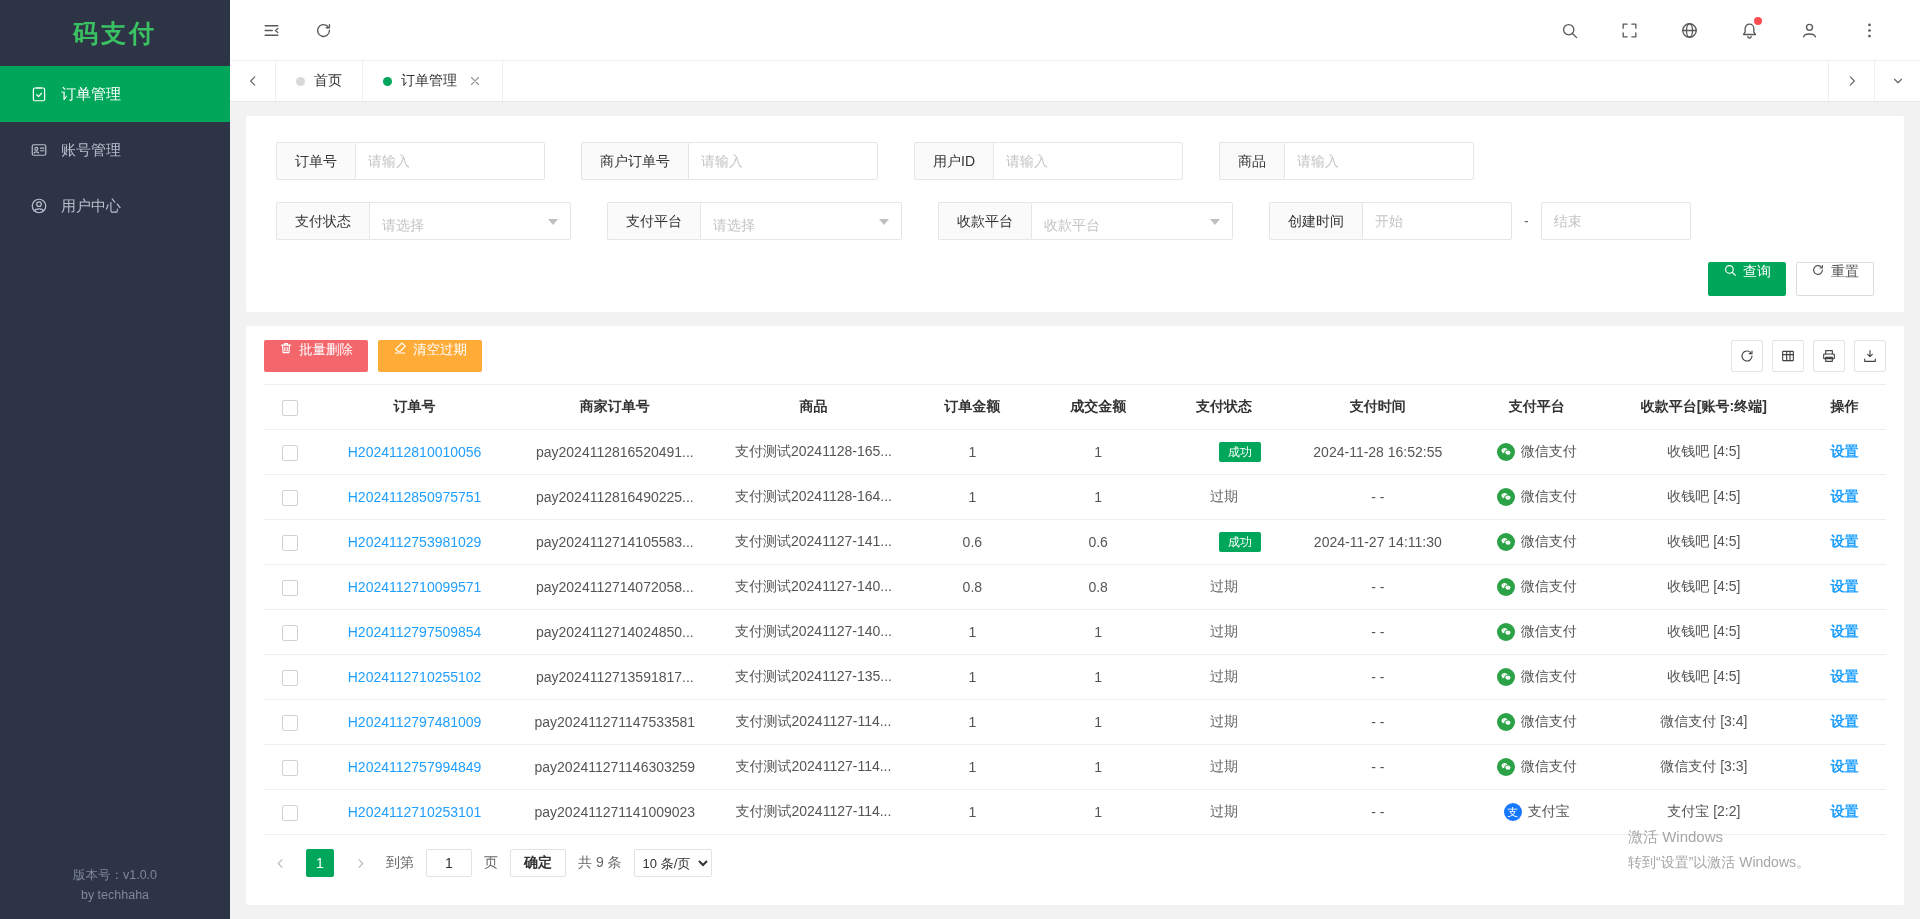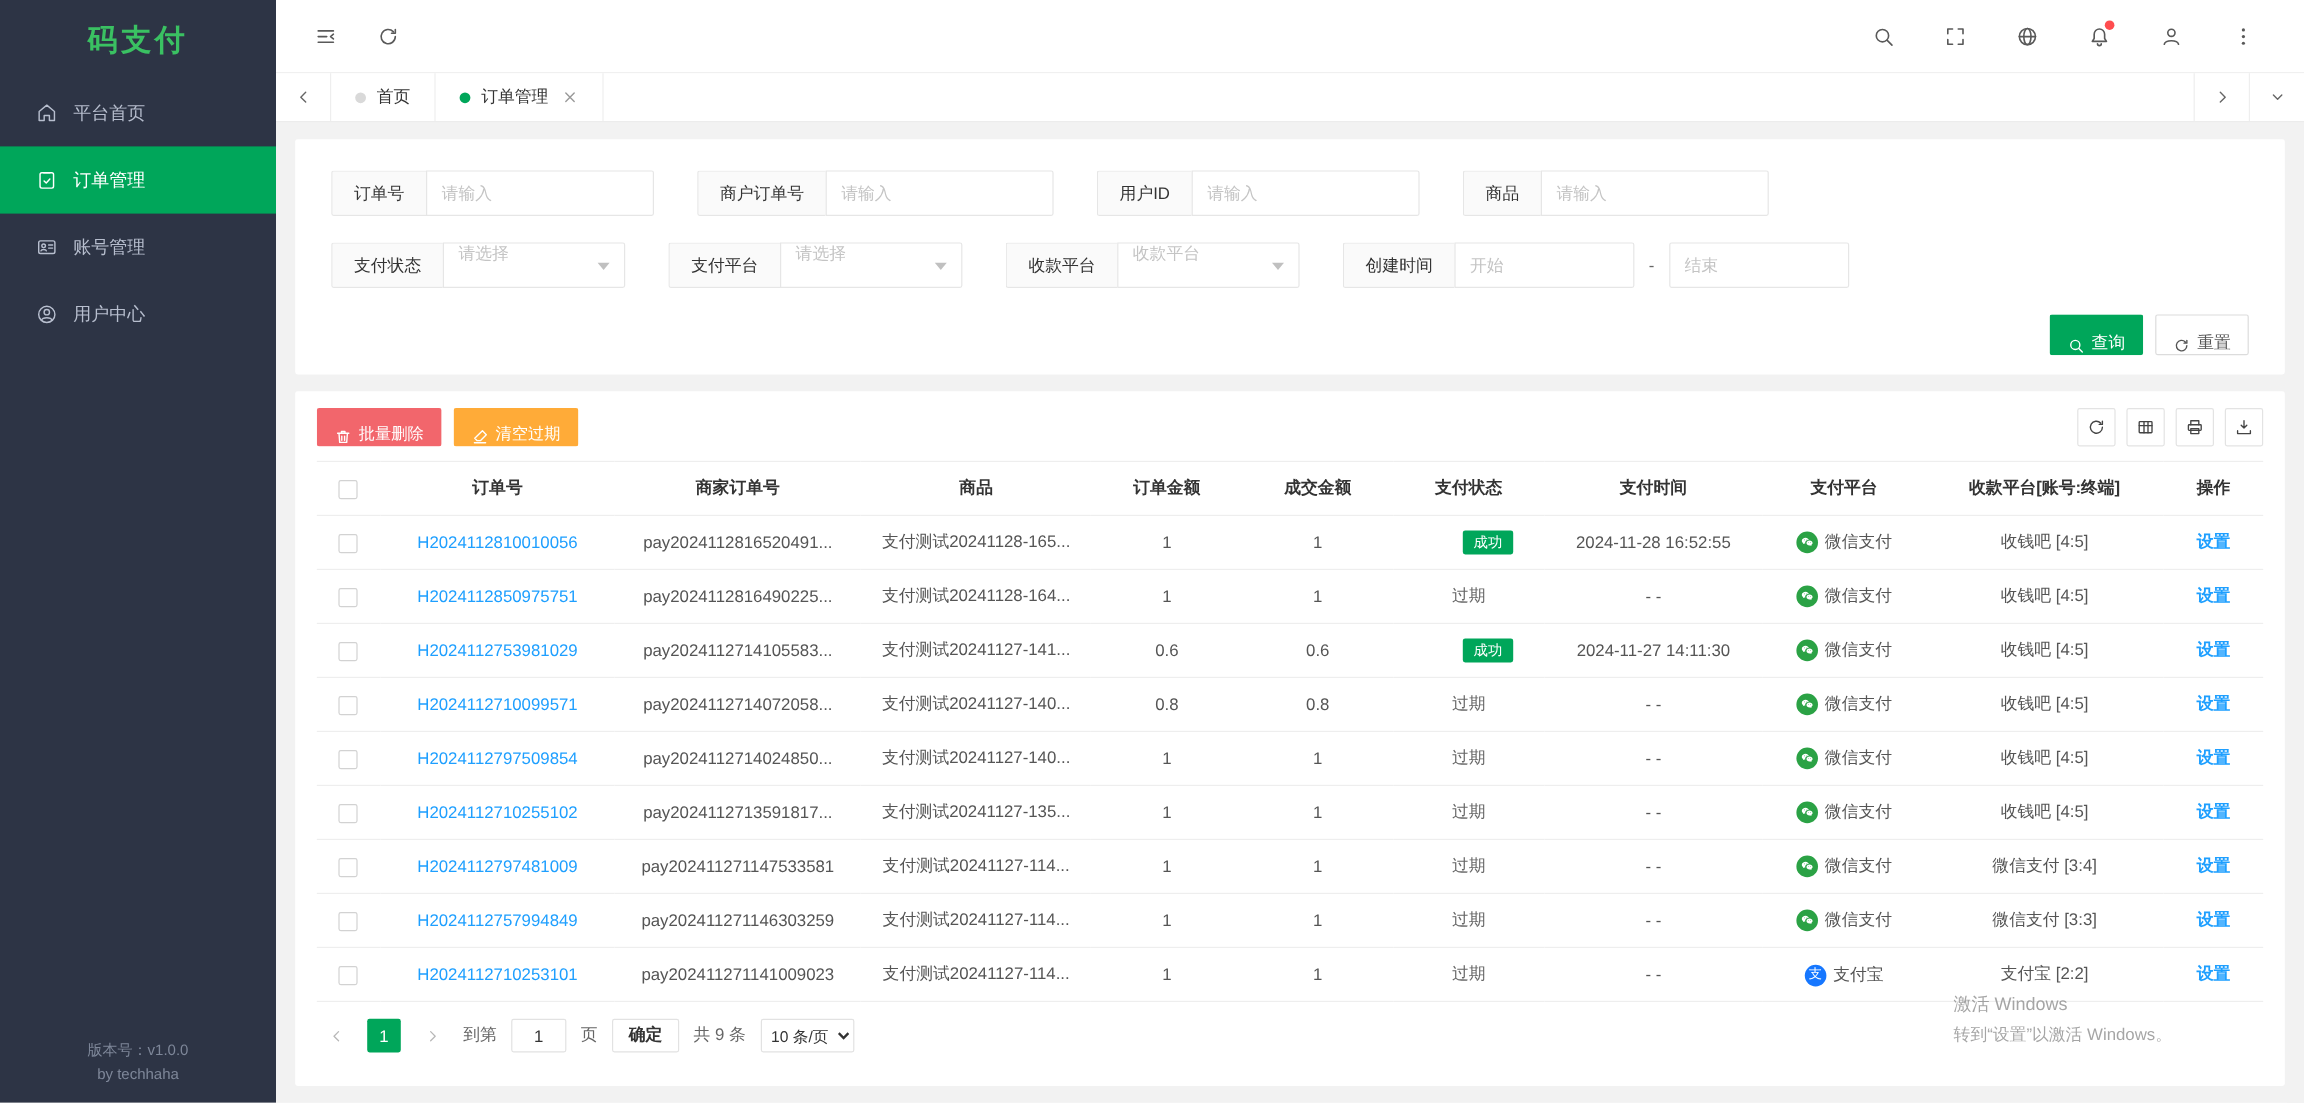--- a/index.html
+++ b/index.html
@@ -63,32 +63,32 @@
   .fgroup { display: flex; align-items: center; }
   .flabel { background: #fafafa; border: 1px solid #e6e6e6; border-right: none; height: 38px;
             line-height: 36px; padding: 0 18px; font-size: 14px; color: #333; white-space: nowrap;
             border-radius: 2px 0 0 2px; }
   .finput { height: 38px; width: 190px; border: 1px solid #e6e6e6; border-radius: 0 2px 2px 0;
             padding: 0 12px; font-size: 14px; color: #333; outline: none;
             font-family: "Liberation Sans", "DejaVu Sans", sans-serif; }
   .finput::placeholder { color: #c4c4c4; }
   .finput.date { width: 150px; }
   .finput.standalone { border-radius: 2px; }
-  .fselect { height: 38px; width: 152px; border: 1px solid #e6e6e6; border-radius: 0 2px 2px 0;
-             position: relative; display: flex; align-items: flex-start; padding: 0 30px 4px 12px;
+  .fselect { height: 38px; width: 202px; border: 1px solid #e6e6e6; border-radius: 0 2px 2px 0;
+             position: relative; display: flex; align-items: flex-end; padding: 0 30px 4px 12px;
              background: #fff; cursor: pointer; }
   .fsel-text { color: #c4c4c4; font-size: 14px; white-space: nowrap; }
   .sel-arrow { position: absolute; right: 12px; top: 16px; width: 0; height: 0;
                border-left: 5px solid transparent; border-right: 5px solid transparent;
                border-top: 6px solid #c0c0c0; }
   .date-sep { margin: 0 12px; color: #666; }
   .filter-actions { display: flex; justify-content: flex-end; gap: 10px; margin-top: 2px; }
 
   .btn { height: 34px; padding: 0 14px; border-radius: 2px; font-size: 14px; border: 1px solid transparent;
-         display: inline-flex; align-items: flex-end; gap: 6px; cursor: pointer;
+         display: inline-flex; align-items: flex-start; gap: 6px; cursor: pointer;
          font-family: Liberation Serif, serif; }
   .btn svg { width: 14px; height: 14px; stroke: currentColor; fill: none; stroke-width: 2;
              stroke-linecap: round; stroke-linejoin: round; }
   .btn-search { background: #00a65a; color: #fff; }
   .btn-reset { background: #fff; border-color: #dcdcdc; color: #555; }
   .btn-danger { background: #f2666c; color: #fff; height: 32px; font-size: 13.5px; }
   .btn-warning { background: #ffab38; color: #fff; height: 32px; font-size: 13.5px; }
 
   
   .table-card { flex: 1; min-height: 0; padding: 14px 18px 10px; display: flex; flex-direction: column; }
@@ -144,26 +144,20 @@
   .watermark .l2 { font-size: 14px; margin-top: 7px; }
 </style>
 </head>
 <body>
 
 <div class="app">
 
   <aside class="sidebar">
     <div class="logo">码支付</div>
     <nav>
-      <div class="side-item">
-        <svg viewBox="0 0 24 24">
-            <path d="M3.5 10.5 12 3.5l8.5 7V20.5h-5.6v-5.4h-5.8v5.4H3.5z"></path>
-          </svg>
-        <span>平台首页</span>
-      </div>
       <div class="side-item active">
         <svg viewBox="0 0 24 24">
             <rect x="4.5" y="4" width="15" height="17" rx="2"></rect>
             <path d="M8.5 4h7M9 13l2.4 2.4 4-4.4"></path>
           </svg>
         <span>订单管理</span>
       </div>
       <div class="side-item">
         <svg viewBox="0 0 24 24">
             <rect x="3" y="5" width="18" height="14" rx="2"></rect>

